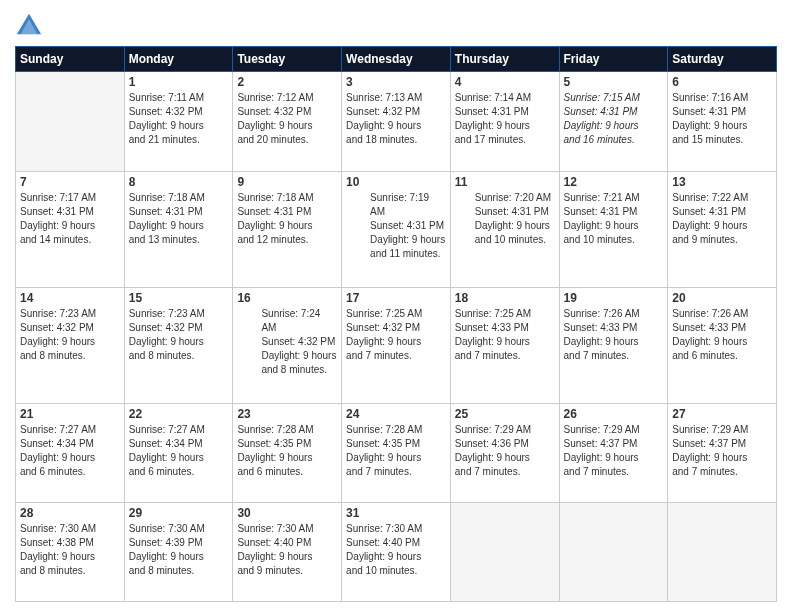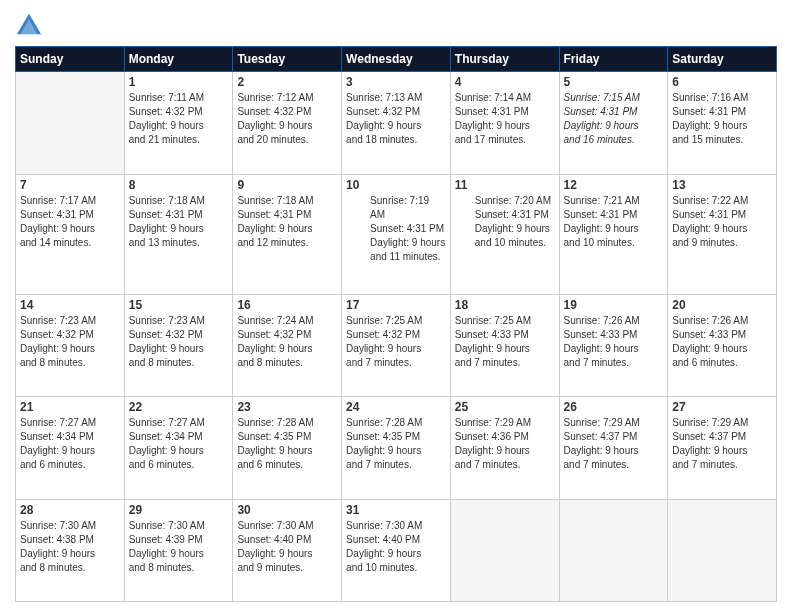--- a/index.html
+++ b/index.html
@@ -234,21 +234,21 @@
           </td>
           <td>
             <span class="day-num">15</span>
             <div class="day-info" style="white-space: pre-line;">Sunrise: 7:23 AM
 Sunset: 4:32 PM
 Daylight: 9 hours
 and 8 minutes.</div>
           </td>
           <td>
             <span class="day-num">16</span>
-            <div class="day-info" style="white-space: pre-line;">Sunrise: 7:24 AM
+            <div class="day-info" style="white-space: pre-line; margin-left: 24px;">Sunrise: 7:24 AM
 Sunset: 4:32 PM
 Daylight: 9 hours
 and 8 minutes.</div>
           </td>
           <td>
             <span class="day-num">17</span>
             <div class="day-info" style="white-space: pre-line;">Sunrise: 7:25 AM
 Sunset: 4:32 PM
 Daylight: 9 hours
 and 7 minutes.</div>

